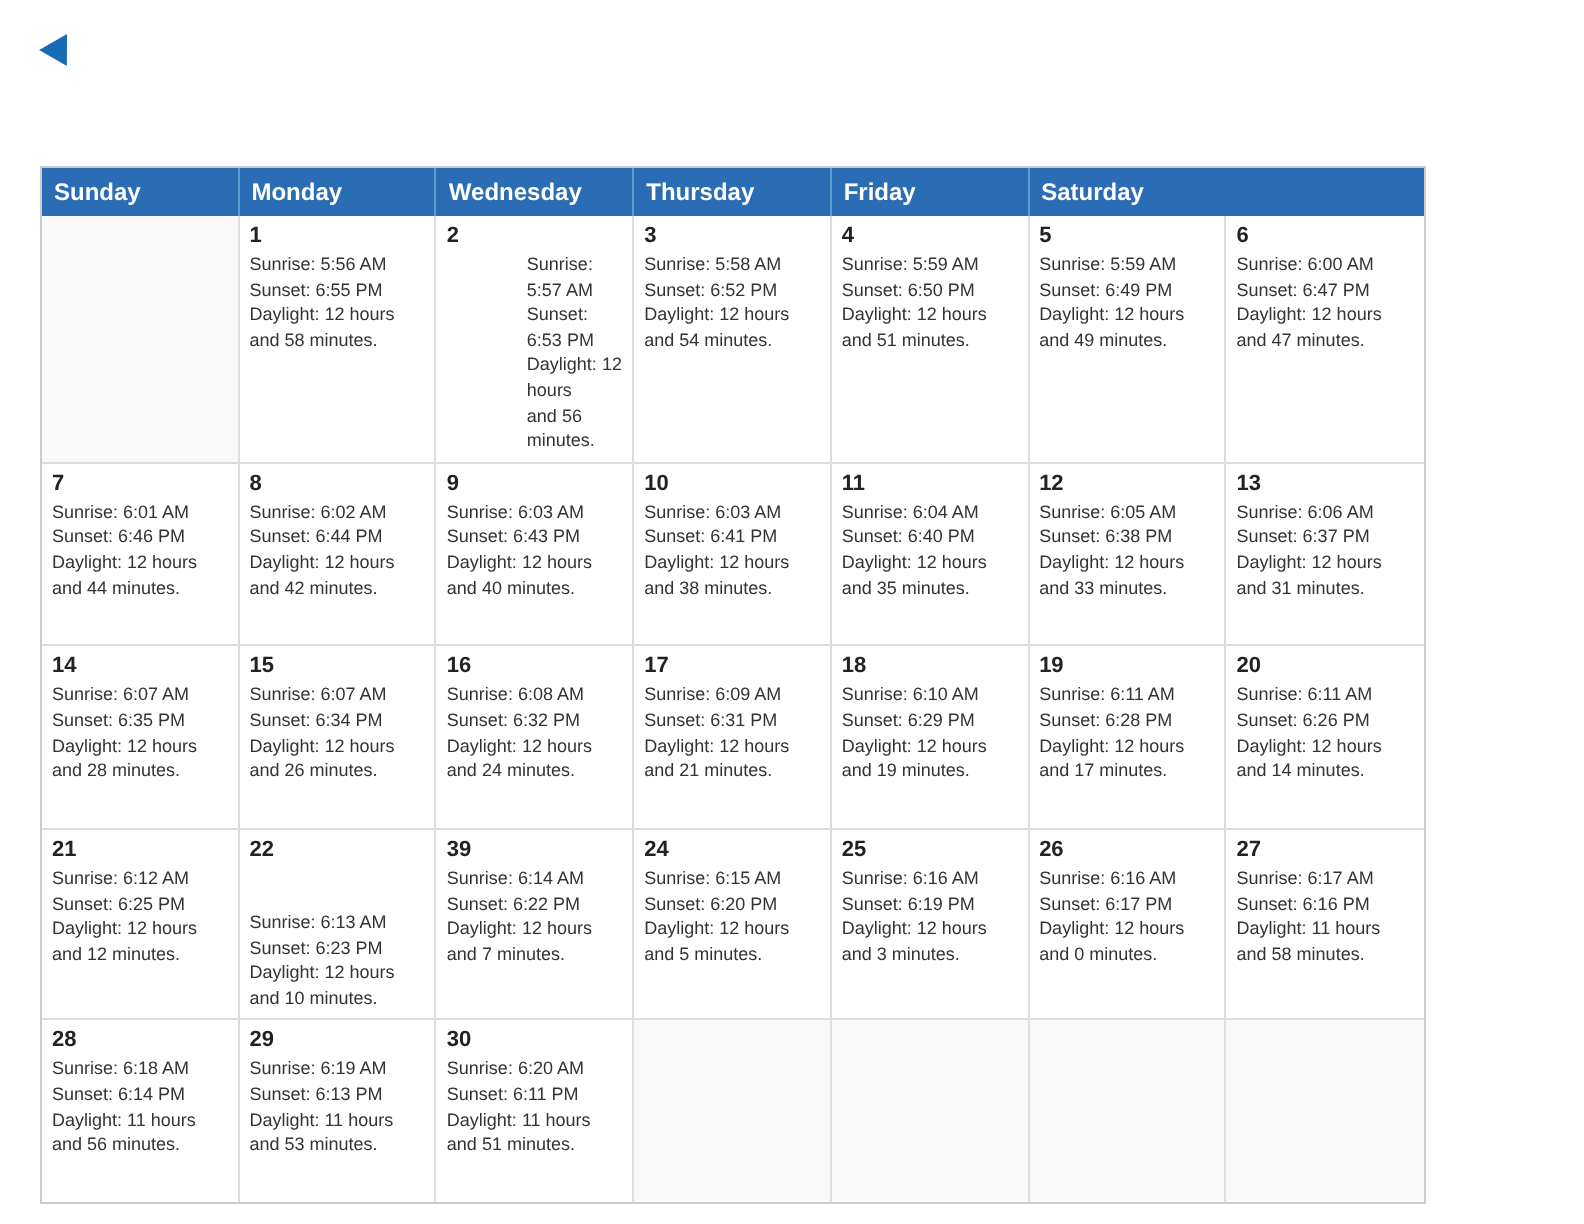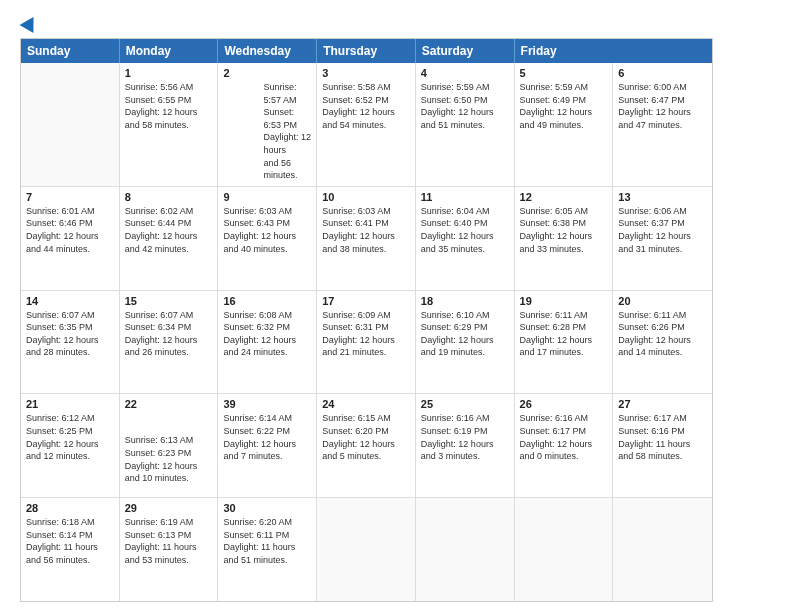--- a/index.html
+++ b/index.html
@@ -9,20 +9,21 @@
       font-family: Arial, sans-serif;
       background: #fff;
       overflow: hidden;
     }
     .page {
       width: 721px;
       height: 612px;
       padding: 16px 8px 10px 20px;
       display: flex;
       flex-direction: column;
+      gap: 45px;
     }
     .header {
       display: flex;
       justify-content: space-between;
       align-items: flex-start;
       margin-bottom: 8px;
     }
     .logo {
       display: flex;
       flex-direction: column;
@@ -141,22 +142,22 @@
       <div class="location"></div>
     </div>
   </div>
 
   <div class="calendar">
     <div class="cal-header">
     <div class="cal-header-cell">Sunday</div>
         <div class="cal-header-cell">Monday</div>
         <div class="cal-header-cell">Wednesday</div>
         <div class="cal-header-cell">Thursday</div>
+        <div class="cal-header-cell">Friday</div>
         <div class="cal-header-cell">Saturday</div>
-        <div class="cal-header-cell">Friday</div>
       </div>
     <div class="cal-body">
     <div class="cal-row">
           <div class="cal-cell empty"></div>
           <div class="cal-cell">
             <div class="day-number">1</div>
             <div class="day-info" style="white-space: pre-line;">Sunrise: 5:56 AM
 Sunset: 6:55 PM
 Daylight: 12 hours
 and 58 minutes.</div>

